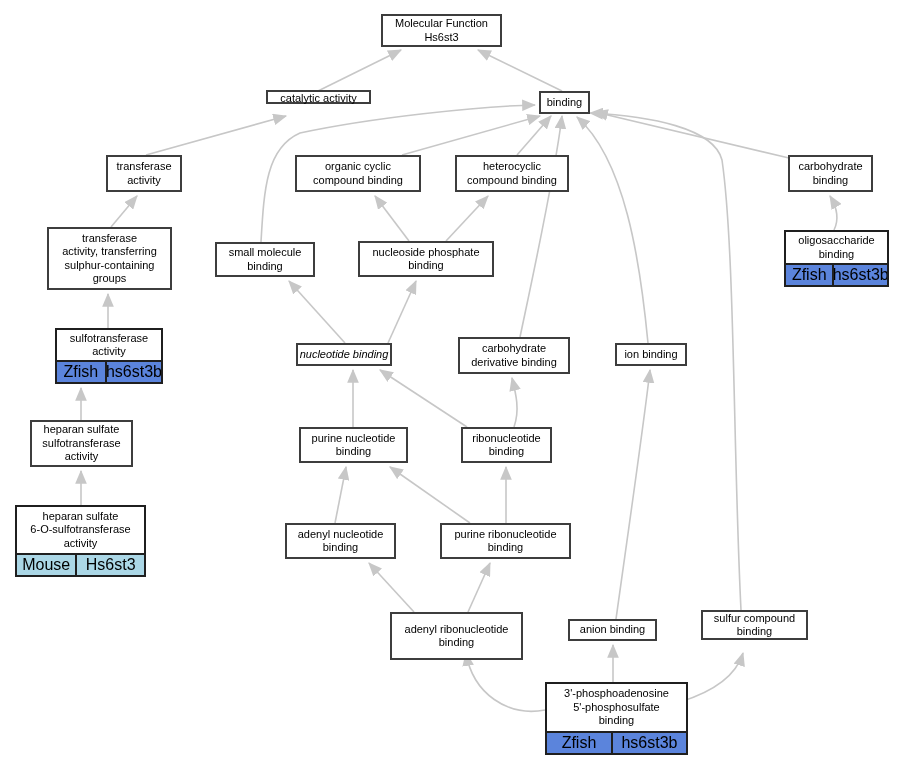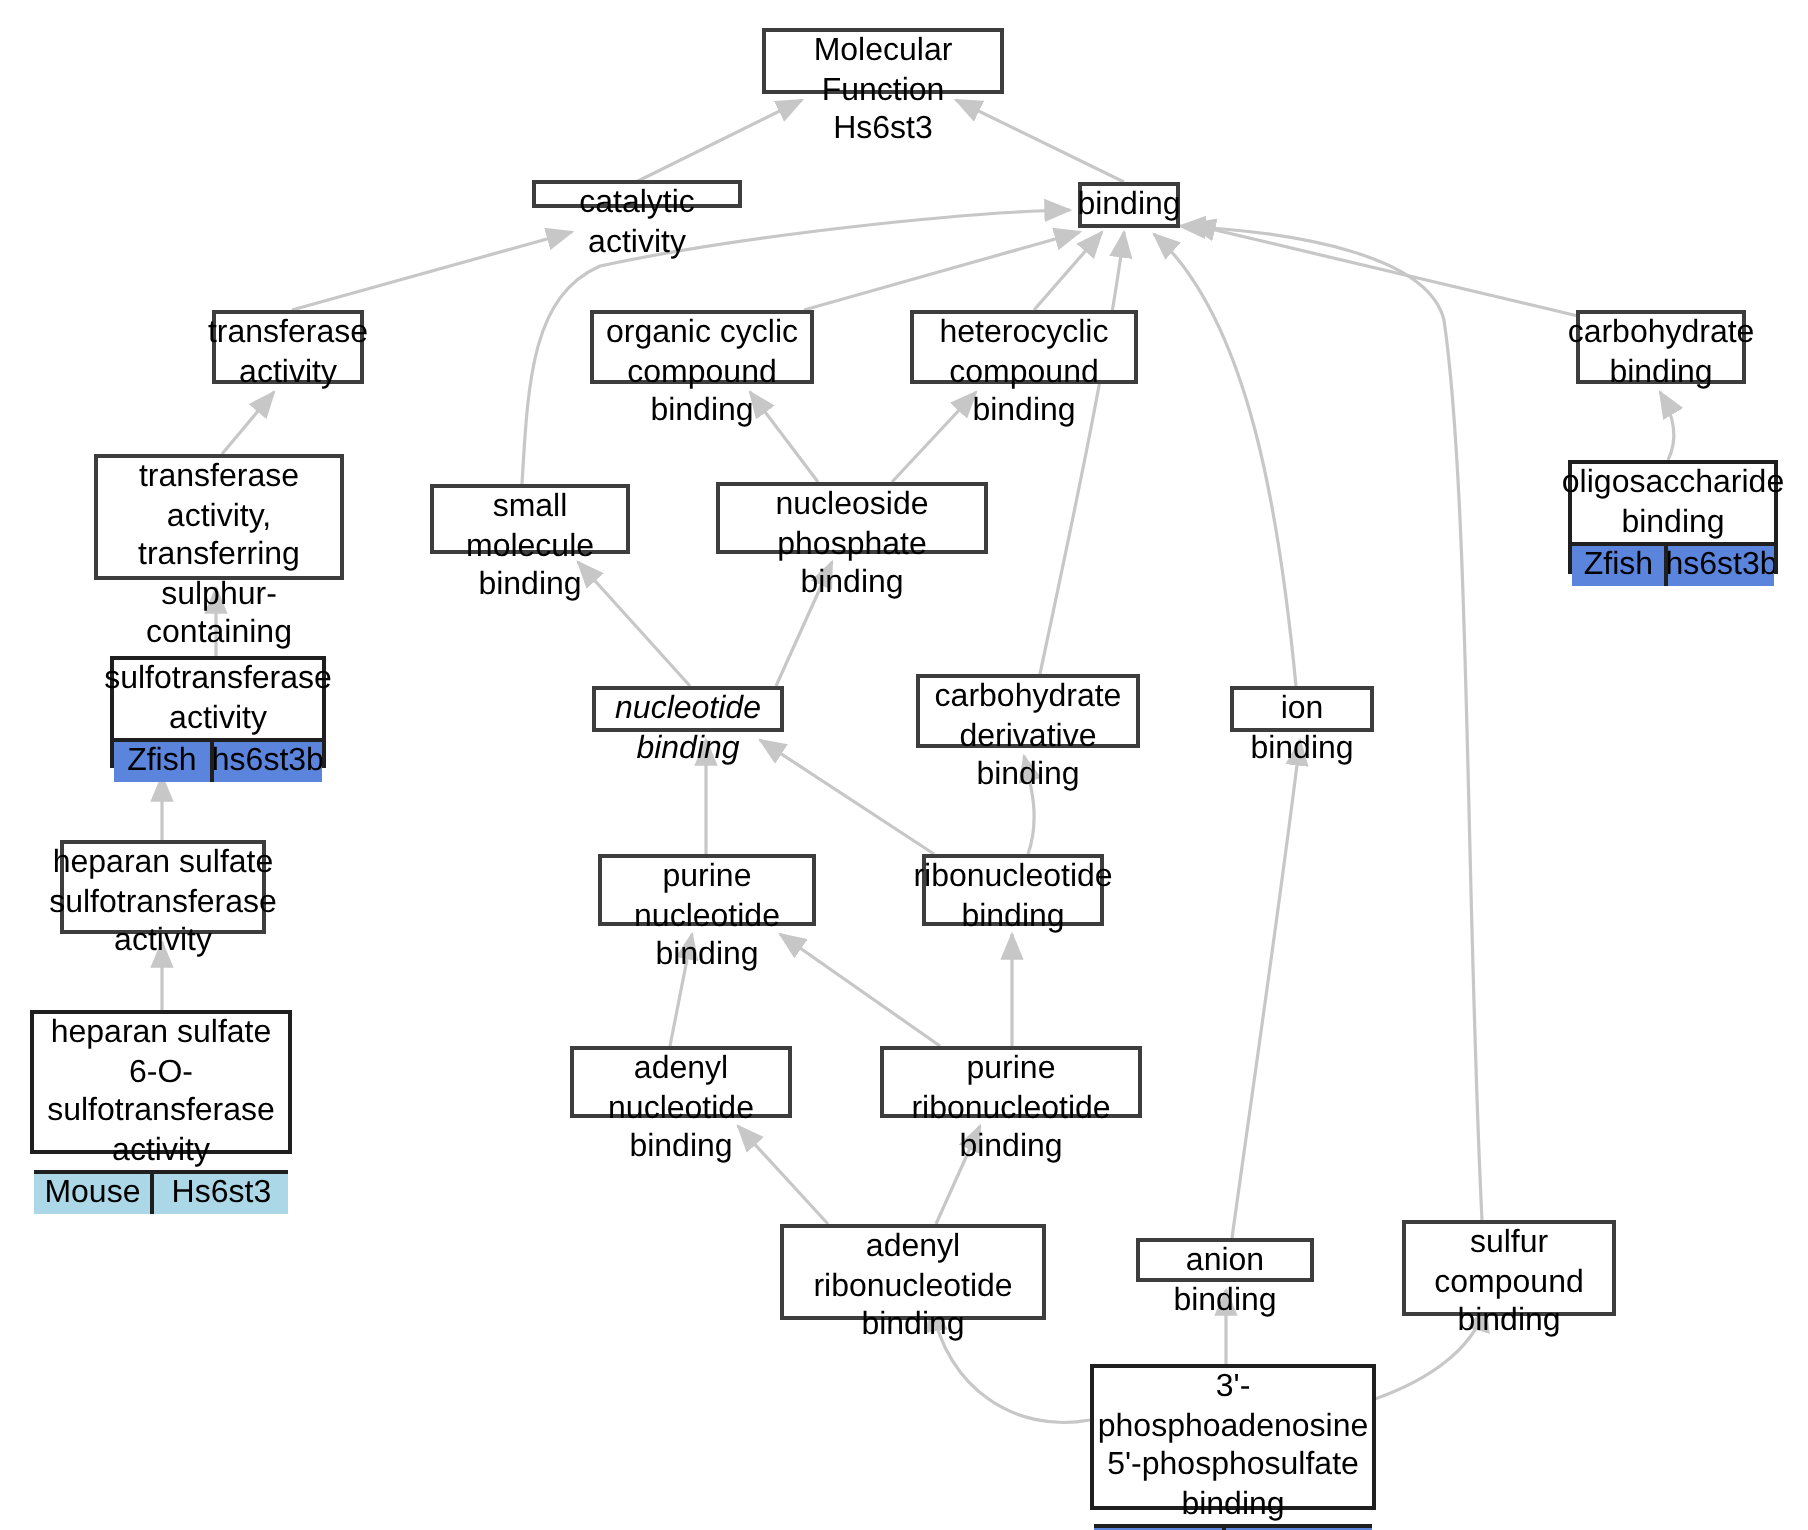--- a/index.html
+++ b/index.html
@@ -41,21 +41,21 @@
     flex-direction: column;
   }
   .node.annotated { border-color: var(--annotated-border); }
   .term {
     flex: 1;
     display: flex;
     align-items: center;
     justify-content: center;
     text-align: center;
     white-space: pre-line;
-    font-size: 16px;
+    font-size: 11px;
     line-height: 1.22;
     padding: 0 1px;
   }
   .species-row {
     display: flex;
     height: 20px;
     border-top: 2px solid var(--annotated-border);
     flex: 0 0 auto;
   }
   .species {
@@ -125,21 +125,21 @@
 
   <div class="node" style="left:539px;top:91px;width:51px;height:23px;">
     <div class="term">binding</div>
   </div>
 
   <div class="node" style="left:106px;top:155px;width:76px;height:37px;">
     <div class="term">transferase
 activity</div>
   </div>
 
-  <div class="node" style="left:295px;top:155px;width:112px;height:37px;">
+  <div class="node" style="left:295px;top:155px;width:126px;height:37px;">
     <div class="term">organic cyclic
 compound binding</div>
   </div>
 
   <div class="node" style="left:455px;top:155px;width:114px;height:37px;">
     <div class="term">heterocyclic
 compound binding</div>
   </div>
 
   <div class="node" style="left:788px;top:155px;width:85px;height:37px;">
@@ -233,21 +233,21 @@
 
   <div class="node" style="left:390px;top:612px;width:133px;height:48px;">
     <div class="term">adenyl ribonucleotide
 binding</div>
   </div>
 
   <div class="node" style="left:568px;top:619px;width:89px;height:22px;">
     <div class="term">anion binding</div>
   </div>
 
-  <div class="node" style="left:701px;top:610px;width:107px;height:48px;">
+  <div class="node" style="left:701px;top:610px;width:107px;height:30px;">
     <div class="term">sulfur compound
 binding</div>
   </div>
 
   <div class="node annotated zfish" style="left:545px;top:682px;width:143px;height:73px;">
     <div class="term">3'-phosphoadenosine
 5'-phosphosulfate
 binding</div>
     <div class="species-row">
       <div class="species organism">Zfish</div>

